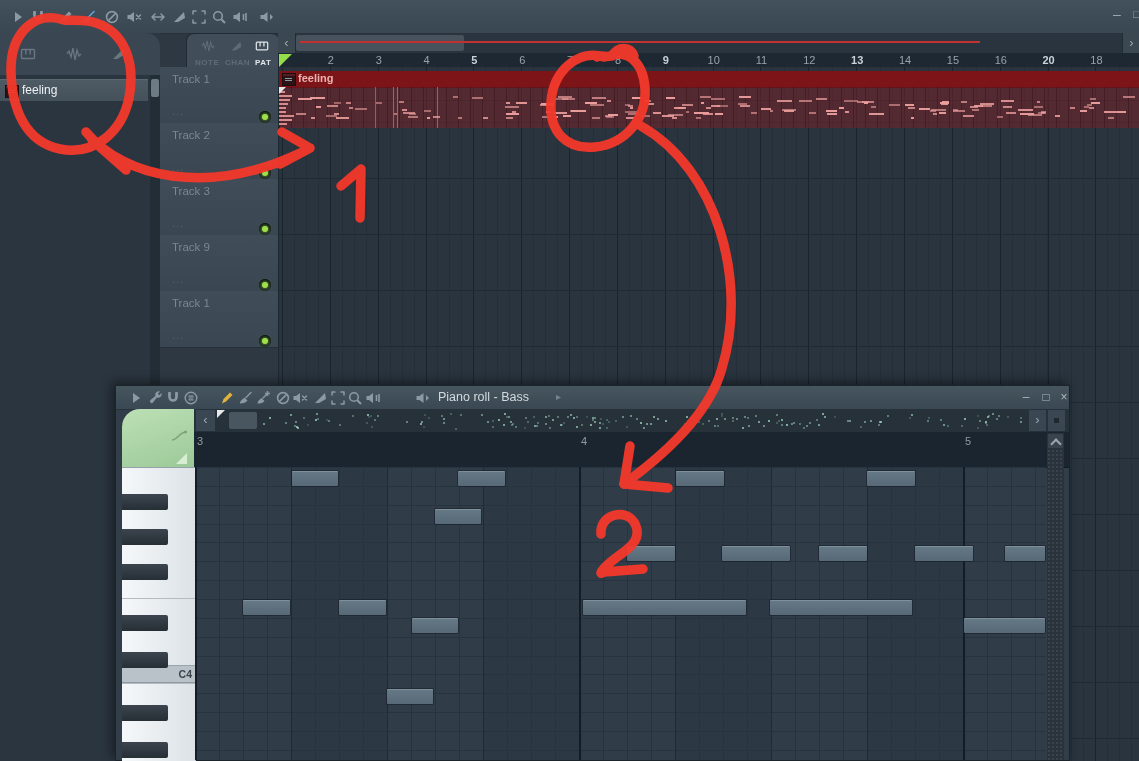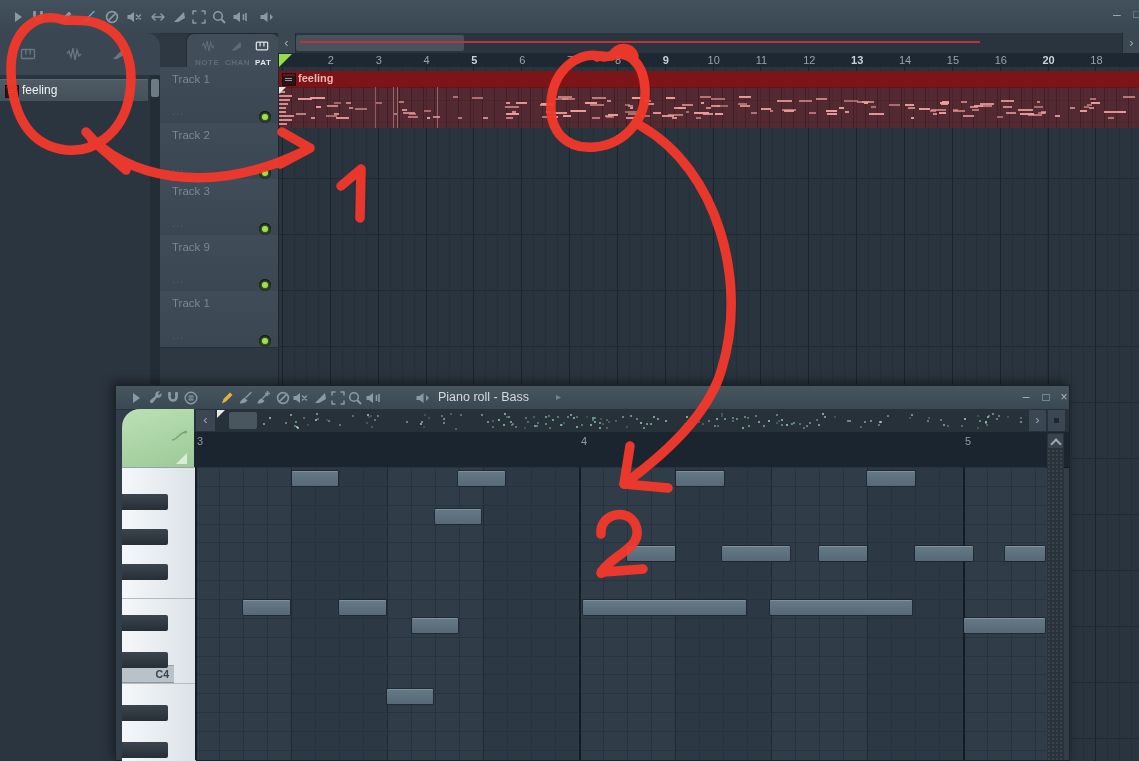--- a/index.html
+++ b/index.html
@@ -102,21 +102,21 @@
       border-bottom:1px solid #7fa87b;}
   #pr-corner-notch{position:absolute;left:54px;top:44px;width:0;height:0;
       border-bottom:11px solid #d7eed2;border-left:11px solid transparent;}
   #pr-corner-slide{position:absolute;left:48px;top:20px;width:18px;height:14px;opacity:.55;}
   
   #pr-keys{position:absolute;left:6px;top:81px;width:73px;height:293px;
       background:linear-gradient(90deg,#f5f8fa,#dce2e7);border-top:1px solid #98a2ab;border-right:1px solid #b6bec5;}
   .black-key{position:absolute;left:0;width:46px;height:16px;border-radius:0 2px 2px 0;
       background:linear-gradient(#3c454e,#262e36);}
   .key-sep{position:absolute;left:0;width:73px;height:1px;background:#b4bcc2;}
-  #c4-key{position:absolute;left:0;top:197px;width:52px;height:18px;background:#b9c1c9;
+  #c4-key{position:absolute;left:0;top:197px;width:75px;height:18px;background:#b9c1c9;
       border-top:1px solid #99a3ac;border-bottom:1px solid #8f99a2;box-sizing:border-box;}
   #c4-label{position:absolute;right:5px;top:2px;font-size:10.5px;font-weight:bold;color:#38434d;}
   
   #pr-grid{position:absolute;left:79px;top:81px;width:851px;height:293px;background:#2c3945;
       background-image:
         repeating-linear-gradient(90deg,#141d26 0 2px,transparent 2px 384px),
         repeating-linear-gradient(90deg,#1f2a35 0 1px,transparent 1px 96px),
         repeating-linear-gradient(90deg,#263340 0 1px,transparent 1px 24px),
         repeating-linear-gradient(180deg,#263340 0 1px,transparent 1px 18.85px),
         repeating-linear-gradient(90deg,rgba(255,255,255,.02) 0 96px,transparent 96px 192px);}

